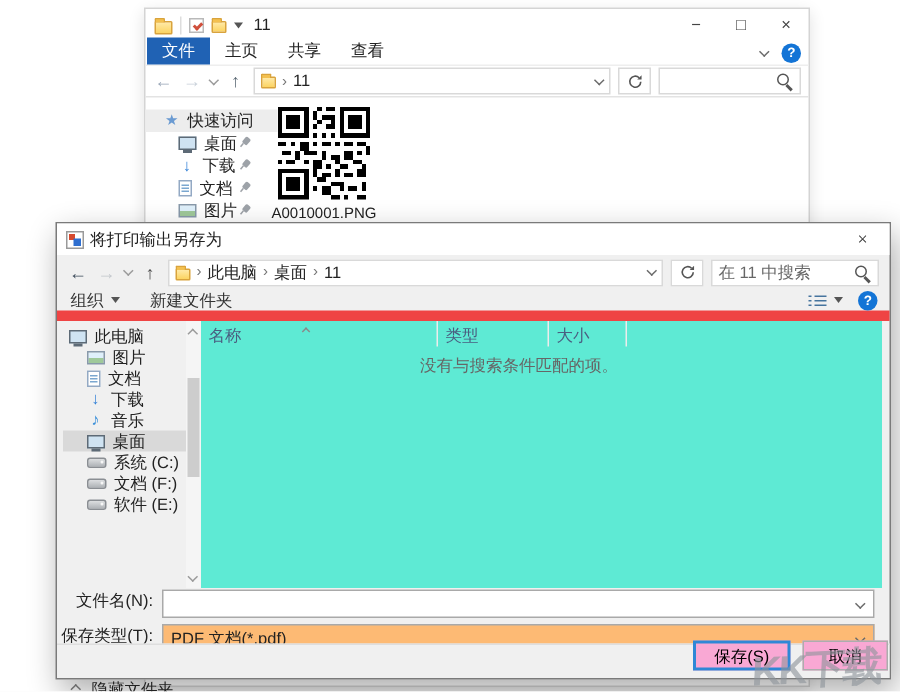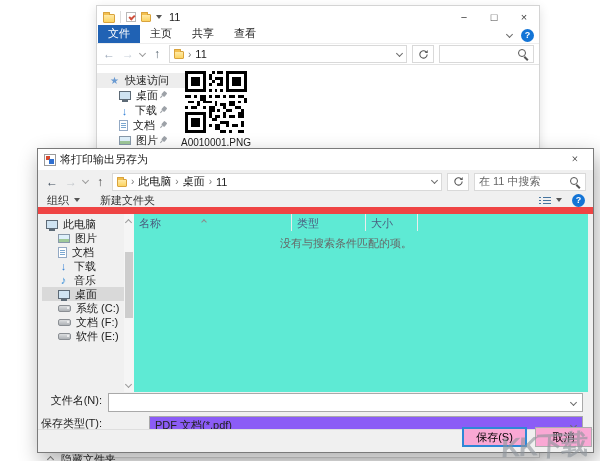--- a/index.html
+++ b/index.html
@@ -117,21 +117,21 @@
   .dlg-cols { display:flex; height:17px; }
   .dlg-col { border-right:1px solid #ececec; padding:2px 0 0 5px; color:#4a5e80; position:relative; }
   .sort-caret { position:absolute; left:68px; top:0; }
   .sort-caret .chev { width:4px; height:4px; border-color:#8a8a8a; }
   .dlg-empty { position:absolute; left:0; right:30px; top:22px; text-align:center; color:#666; }
   .dlg-fields { position:absolute; left:0; right:0; top:244px; }
   .field-row { display:flex; align-items:flex-start; margin-bottom:4px; }
   .field-label { width:70px; text-align:right; padding-right:6px; }
   .combo { flex:1; margin-right:10px; height:19px; border:1px solid #a9a9a9; background:#fff;
     display:flex; align-items:center; position:relative; }
-  .combo.gray { background:#8b5cf6;margin-left:41px; }
+  .combo.gray { background:#fdba74; }
   .combo .chev { position:absolute; right:6px; top:8px; }
   .combo input { border:none; outline:none; width:100%; height:100%; font:inherit; background:transparent; padding:0 4px; }
   .combo .combo-text { padding-left:5px; }
   .dlg-footer { position:absolute; left:0; right:0; bottom:0; height:23px; background:#f0f0f0;
     border-top:1px solid #dedede; }
   .hide-folders { position:absolute; left:10px; top:6px; display:flex; align-items:center; gap:8px; color:#222;margin-top:16px; }
   .btn { position:absolute; height:20px; background:#f9a8d4; border:1px solid #adadad;
     font:inherit; text-align:center; color:#000; }
   #btn-save { left:424px; top:-3px; width:65px; border:2px solid #2f87d6; }
   #btn-cancel { left:497px; top:-3px; width:57px; }

